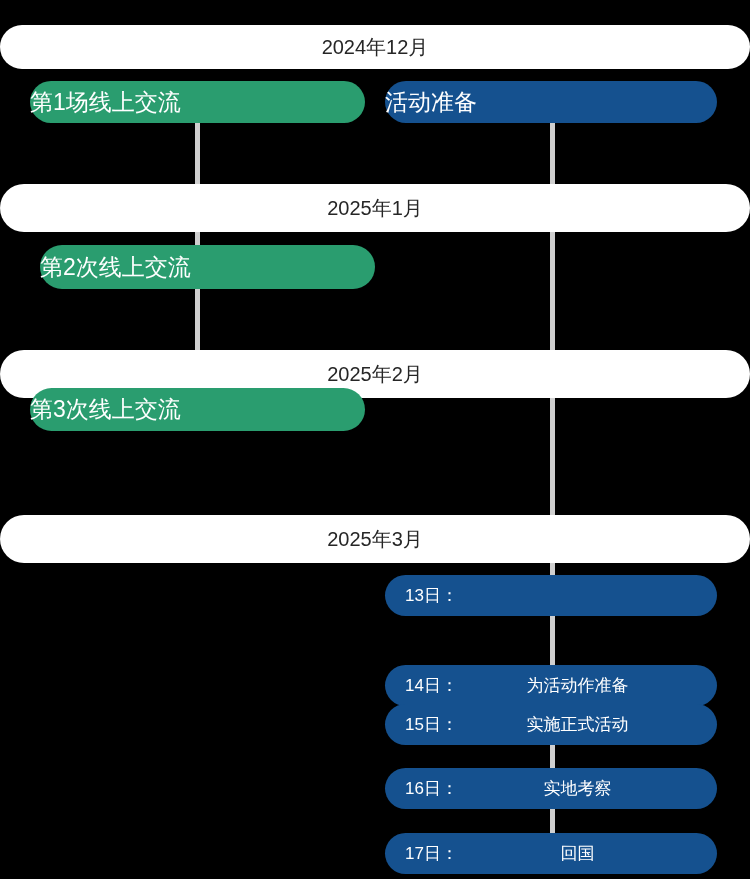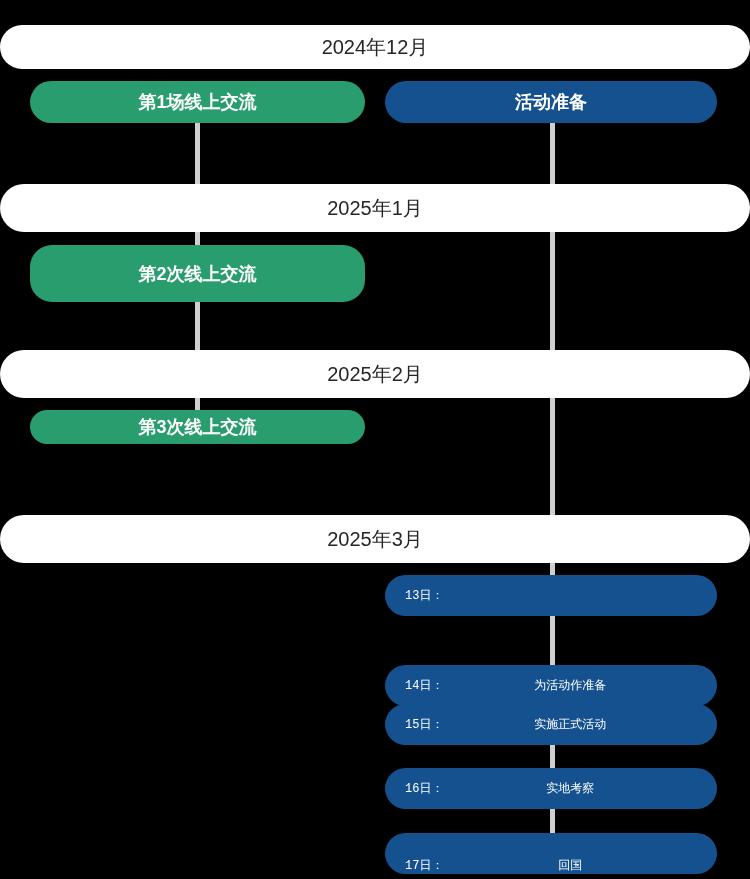--- a/index.html
+++ b/index.html
@@ -44,55 +44,53 @@
   #bar-1 { top: 164px; height: 48px; text-align: right; }
   #bar-2 { top: 330px; height: 48px; }
   #bar-3 { top: 495px; height: 48px; }
 
   
   .pill {
     position: absolute;
     border-radius: 22px;
     display: flex;
     align-items: center;
-    justify-content: center;
+    justify-content: flex-start;
     color: var(--pill_text, #ffffff);
-    font-size: 18px;
+    font-size: 23px;
     z-index: 2;
-    font-weight: bold;
   }
   .pill.green { background: var(--green, #2a9d6f); }
   .pill.blue  { background: var(--blue, #15518f); }
   #gpill-0    { left: 30px;  top: 81px;  width: 335px; height: 42px; }
   #bpill-prep { left: 385px; top: 81px;  width: 332px; height: 42px; }
-  #gpill-1    { left: 30px;  top: 245px; width: 335px; height: 57px; }
-  #gpill-2    { left: 30px;  top: 410px; width: 335px; height: 34px; }
+  #gpill-1    { left: 40px;  top: 245px; width: 335px; height: 44px; }
+  #gpill-2    { left: 30px;  top: 388px; width: 335px; height: 43px; }
 
   
   .day-pill {
     position: absolute;
     left: 385px;
     width: 332px;
     height: 41px;
     border-radius: 21px;
     background: var(--blue, #15518f);
     color: var(--pill_text, #ffffff);
     display: flex;
     align-items: center;
-    font-size: 12px;
+    font-size: 17px;
     padding: 0 20px;
     box-sizing: border-box;
     z-index: 2;
-    font-family: Liberation Mono, monospace;
   }
   #day-0 { top: 575px; }
   #day-1 { top: 665px; align-items: center; }
   #day-2 { top: 704px; }
   #day-3 { top: 768px; }
-  #day-4 { top: 833px; align-items: flex-end; }
+  #day-4 { top: 833px; }
   .day-label { white-space: nowrap; }
   .day-activity { flex: 1; text-align: center; }
 </style>
 </head>
 <body>
 
 <div class="canvas">
 
   <div class="connector" id="line-green"></div>
   <div class="connector" id="line-blue"></div>

